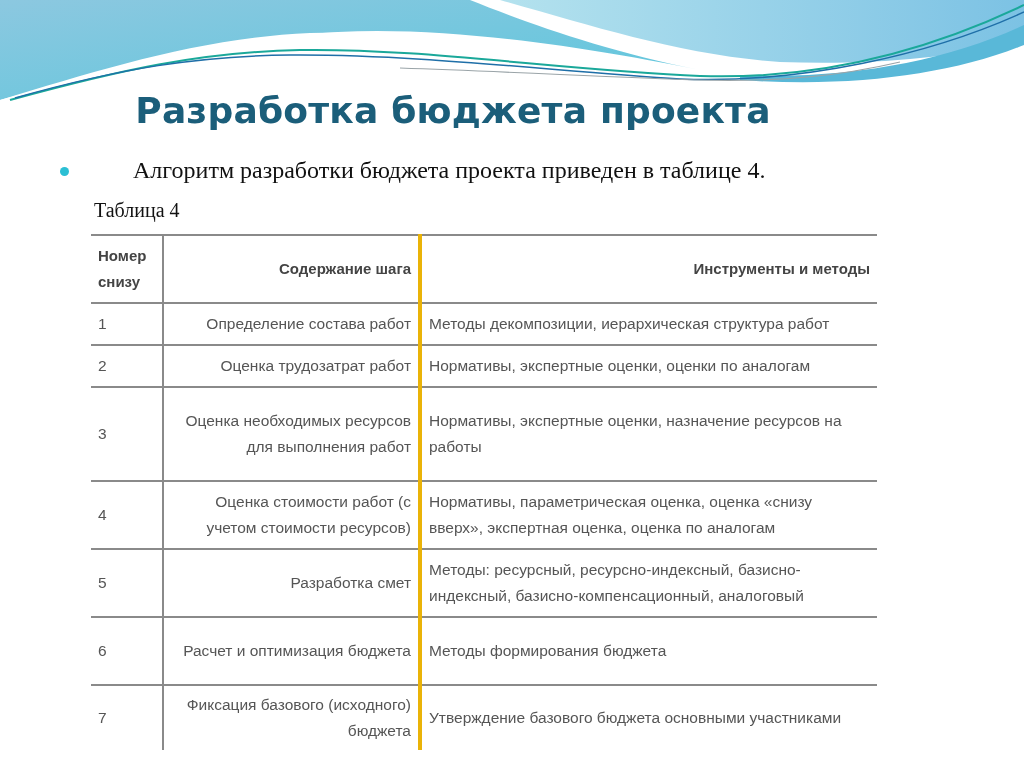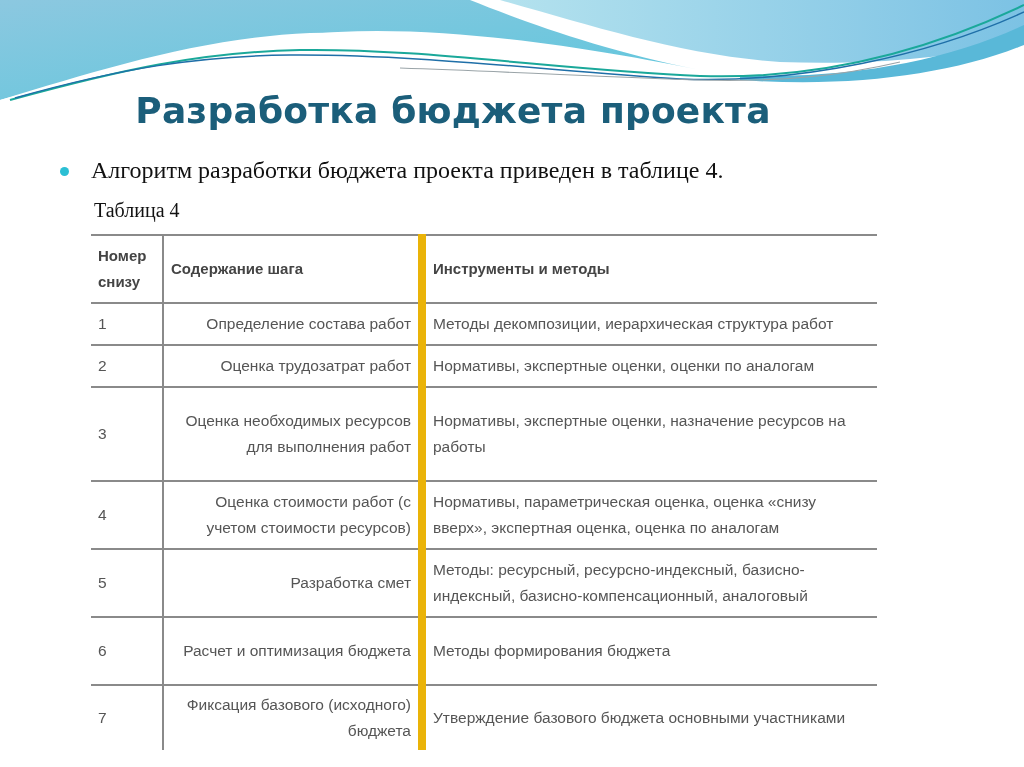--- a/index.html
+++ b/index.html
@@ -32,20 +32,21 @@
       font-size: 36px;
       color: #1b5e7a;
       letter-spacing: 0.2px;
     }
     .bullet-row {
       position: absolute;
       left: 60px;
       top: 157px;
       display: flex;
       align-items: center;
+      gap: 42px;
     }
     .bullet-dot {
       width: 9px;
       height: 9px;
       border-radius: 50%;
       background: #2bbfd4;
       margin-right: 22px;
       margin-top: 2px;
     }
     .bullet-text {
@@ -83,26 +84,26 @@
       color: #444444;
       font-weight: bold;
       font-size: 15px;
       height: 66px;
     }
     .budget-table th.col-num {
       text-align: left;
       line-height: 26px;
     }
     .budget-table th.col-step, .budget-table th.col-tools {
-      text-align: left;
+      text-align: right;
       margin-left: 26px;
     }
     .budget-table .col-num { width: 57px; }
     .budget-table .col-step { width: 240px; border-left: 2px solid #8a8a8a; text-align: right; }
-    .budget-table .col-tools { border-left: 8px solid #eab308; }
+    .budget-table .col-tools { border-left: 4px solid #eab308; }
     .budget-table tr.last td { border-bottom: none; }
     .r1 td { height: 40px; }
     .r2 td { height: 40px; }
     .r3 td { height: 92px; }
     .r4 td { height: 66px; }
     .r5 td { height: 66px; }
     .r6 td { height: 66px; }
     .r7 td { height: 64px; }
   </style>
 </head>

